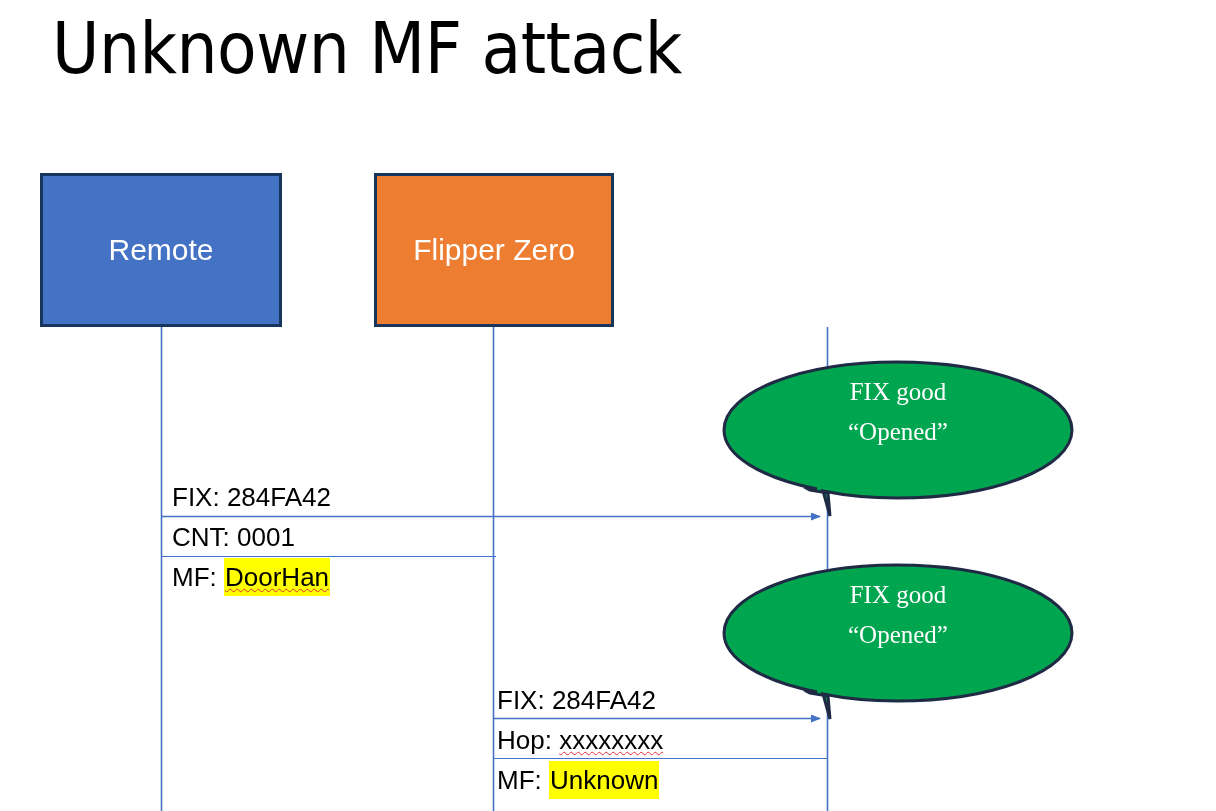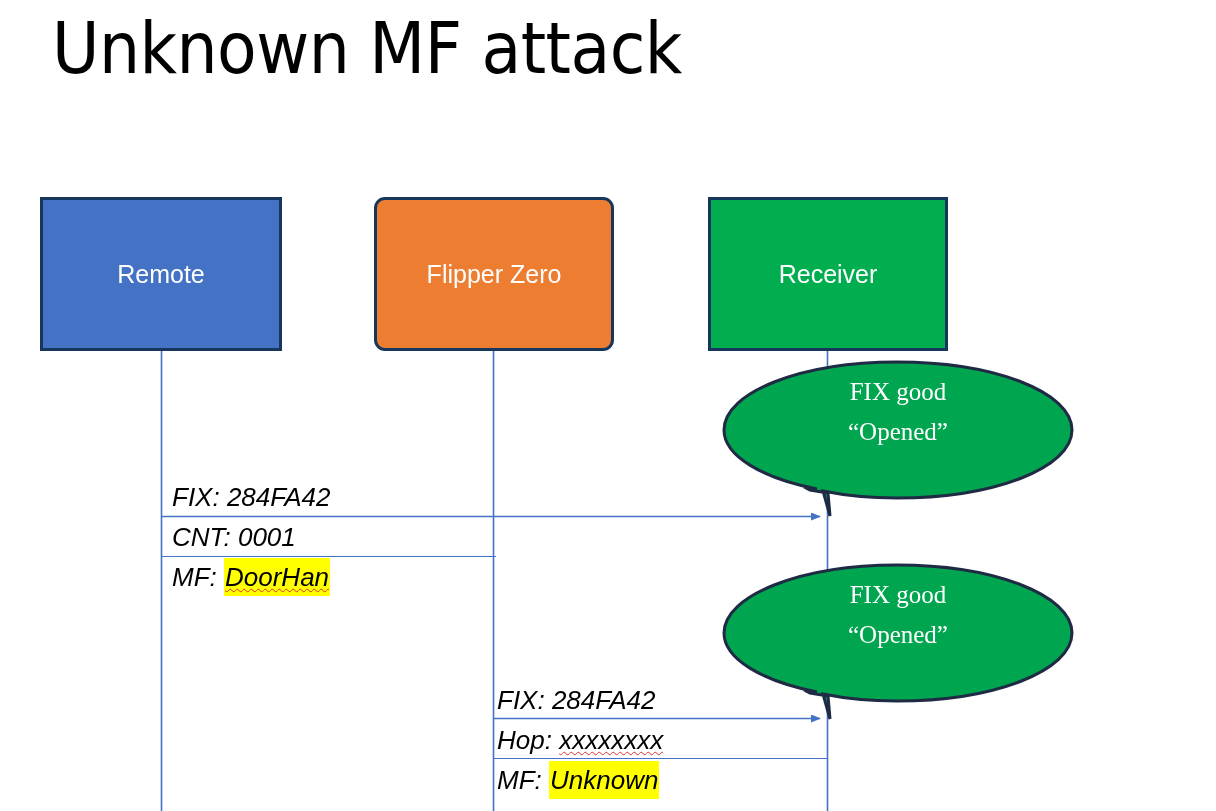--- a/index.html
+++ b/index.html
@@ -47,28 +47,27 @@
   }
   
   .actor-box {
     position: absolute;
     box-sizing: border-box;
     border: 3px solid #16365C;
     display: flex;
     align-items: center;
     justify-content: center;
     color: #ffffff;
-    font-size: 25px;
+    font-size: 30px;
     font-weight: 400;
     line-height: 1.2;
     text-align: center;
-    margin-top: 24px;
   }
   #actor-0 { left: 40px;  top: 173px; width: 242px; height: 154px; background: #4472C4; }
-  #actor-1 { left: 374px; top: 173px; width: 240px; height: 154px; background: #ED7D31; border-radius: 11px; }
+  #actor-1 { left: 374px; top: 173px; width: 240px; height: 154px; background: #ED7D31; }
   #actor-2 { left: 708px; top: 173px; width: 240px; height: 154px; background: #00AD4F; }
   
   .callout {
     position: absolute;
     width: 352px;
     height: 160px;
   }
   #callout-0 { left: 722px; top: 360px; }
   #callout-1 { left: 722px; top: 563px; }
   .callout svg { position: absolute; left: 0; top: 0; }
@@ -84,21 +83,20 @@
     pointer-events: none;
   }
   .callout-text span { display: block; font-family: Liberation Serif, serif; }
   
   .msg-block {
     position: absolute;
     font-size: 26px;
     line-height: 40px;
     color: #000000;
     white-space: nowrap;
-    font-style: italic;
   }
   #msg-0 { left: 172px; top: 477px; }
   #msg-1 { left: 497px; top: 680px; }
   .msg-line { display: block; height: 40px; }
   .hl {
     background: #FFFF00;
     padding: 4px 1px;
   }
   .sq {
     text-decoration: underline;
@@ -130,23 +128,20 @@
     <line x1="161.5" y1="556.5" x2="496" y2="556.5" stroke="#4472C4" stroke-width="1.2"></line>
     <line x1="493.5" y1="718.5" x2="820" y2="718.5" stroke="#4472C4" stroke-width="1.6" marker-end="url(#arrowhead)"></line>
     <line x1="493.5" y1="758.5" x2="828" y2="758.5" stroke="#4472C4" stroke-width="1.2"></line>
   </svg>
 
   <div class="actor-box" id="actor-0">
     <span>Remote</span>
   </div>
   <div class="actor-box" id="actor-1">
     <span>Flipper Zero</span>
-  </div>
-  <div class="actor-box" id="actor-2">
-    <span>Receiver</span>
   </div>
 
   <div class="callout" id="callout-0">
     <svg width="352" height="175" viewBox="0 0 352 175" xmlns="http://www.w3.org/2000/svg">
       <path d="M175,2 C272,2 350,32 350,70 C350,108 272,138 175,138
                C148,138 123,135.5 101,131 L108,156 L106,133
                L88,130 L82,127 L95,129 C40,118 2,96 2,70 C2,32 80,2 175,2 Z" fill="#00A64F" stroke="#1F2A44" stroke-width="3"></path>
     </svg>
     <div class="callout-text">
       <span>FIX good</span>

